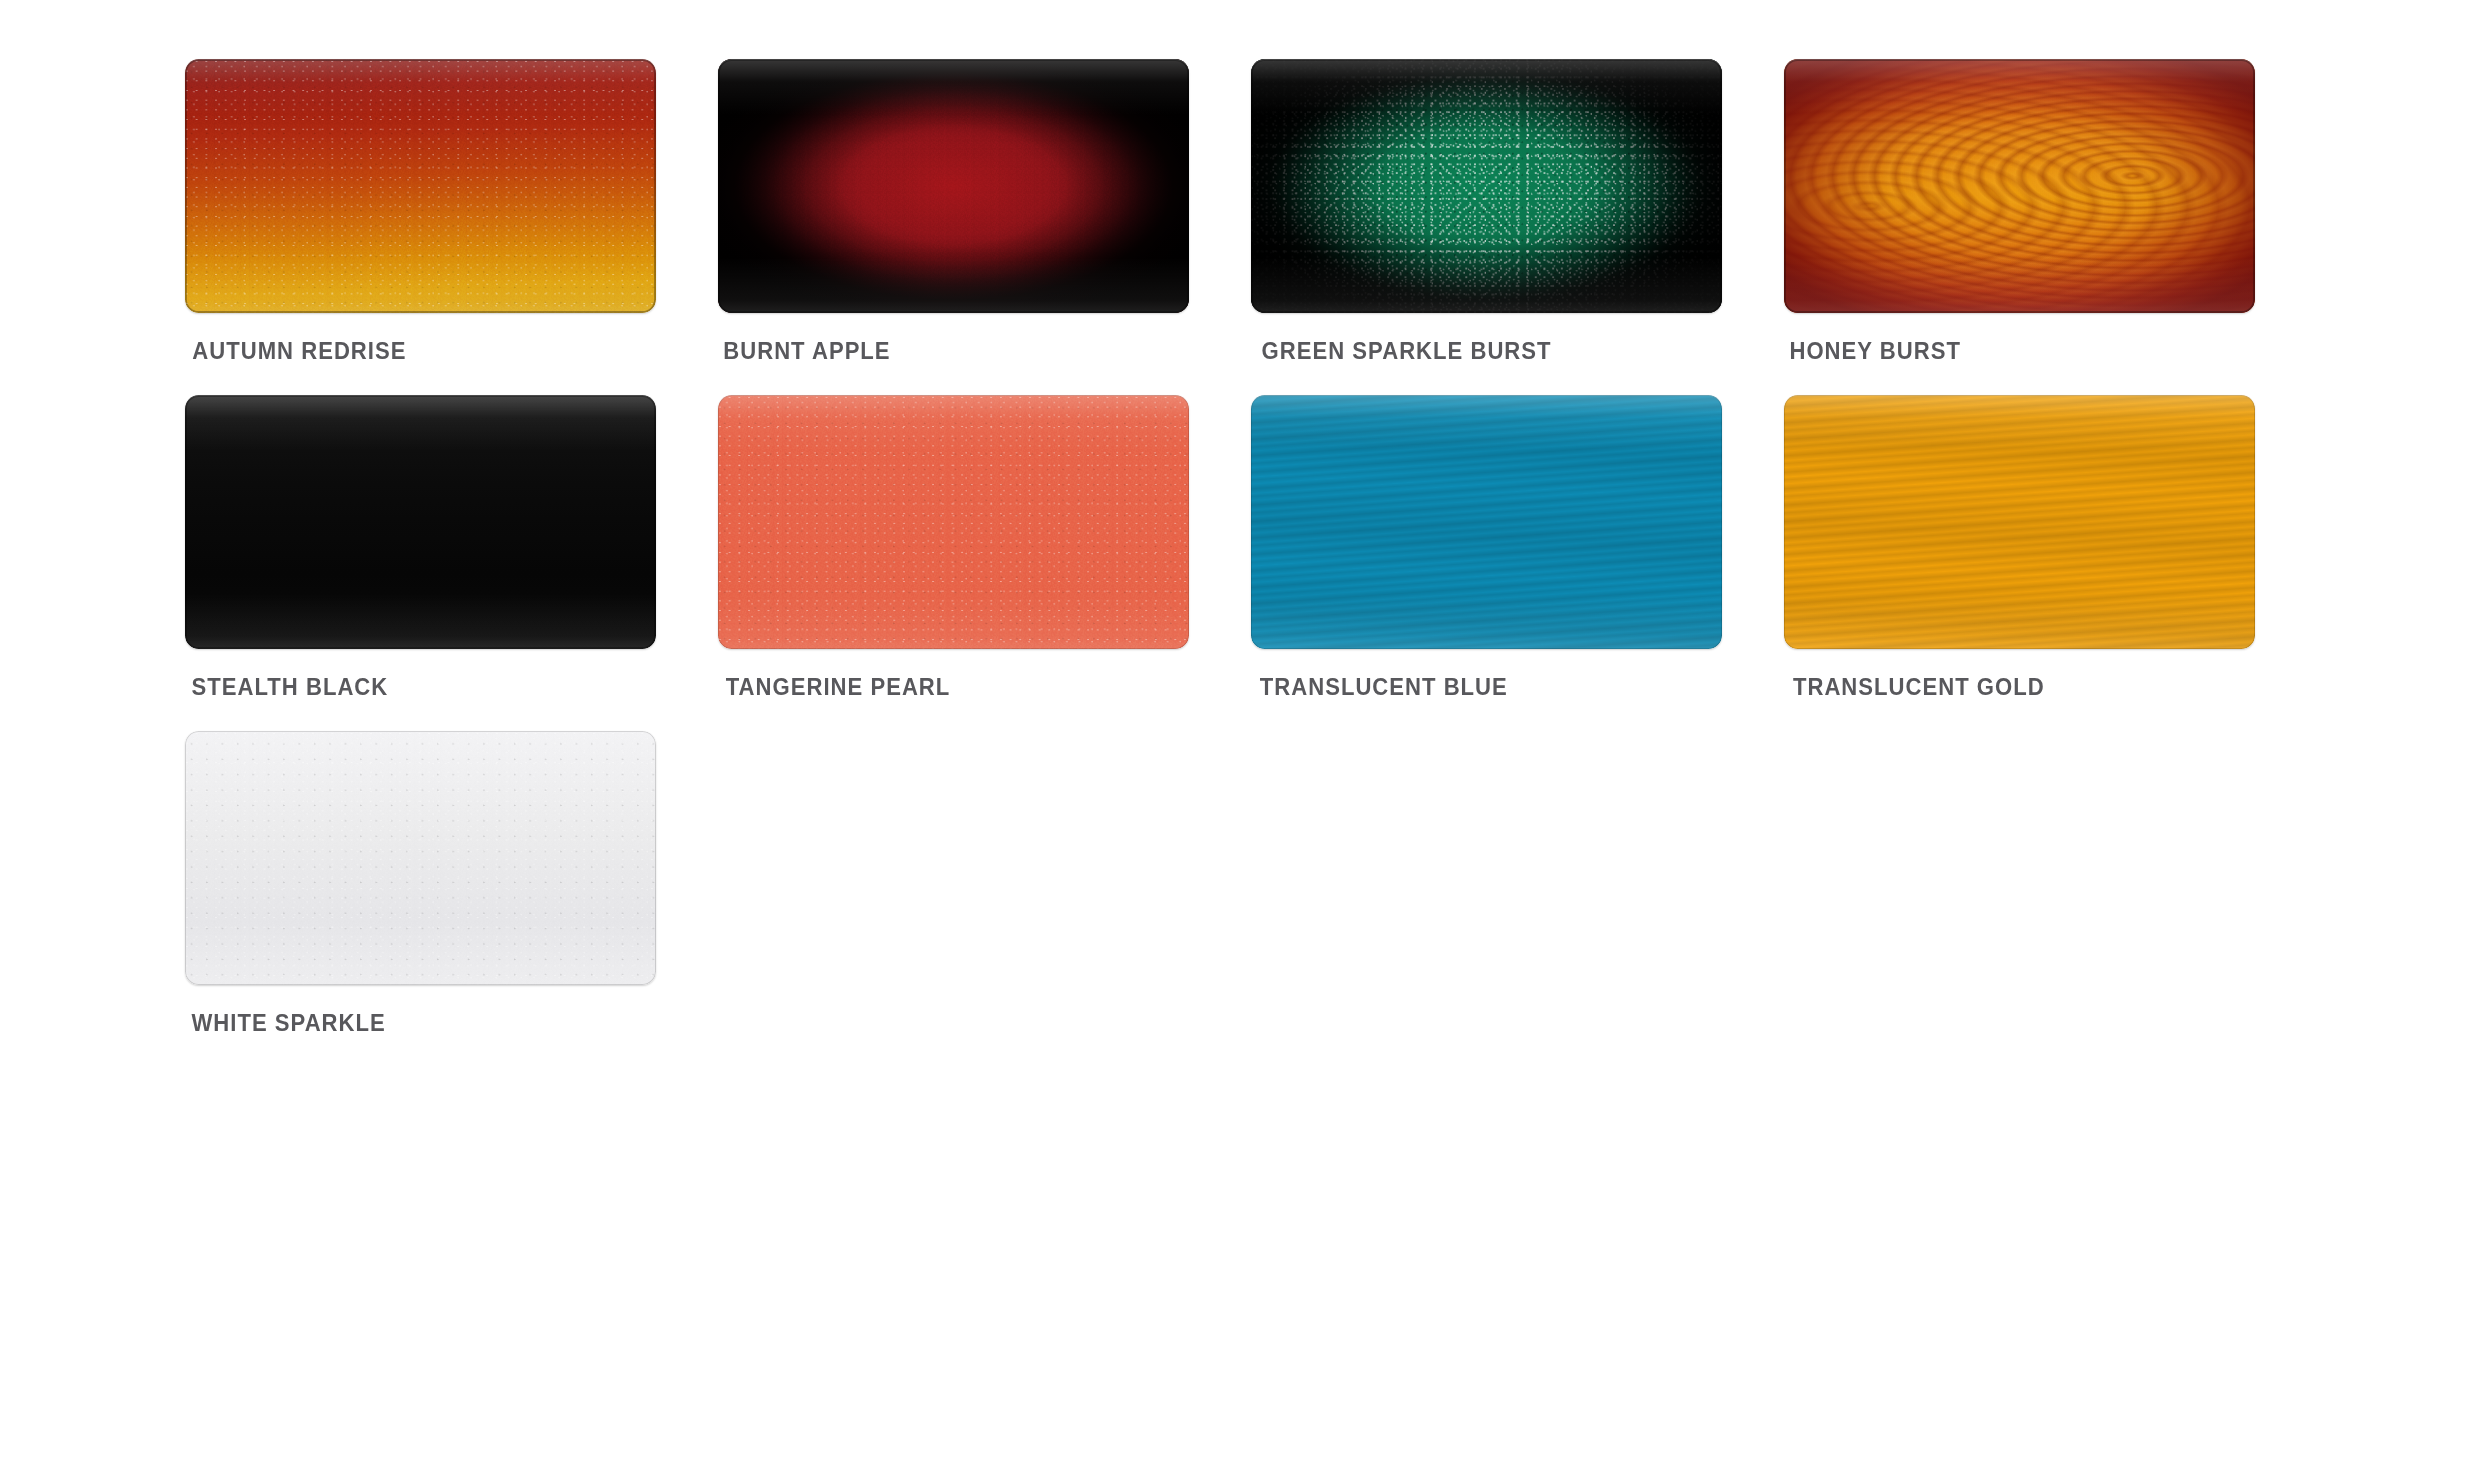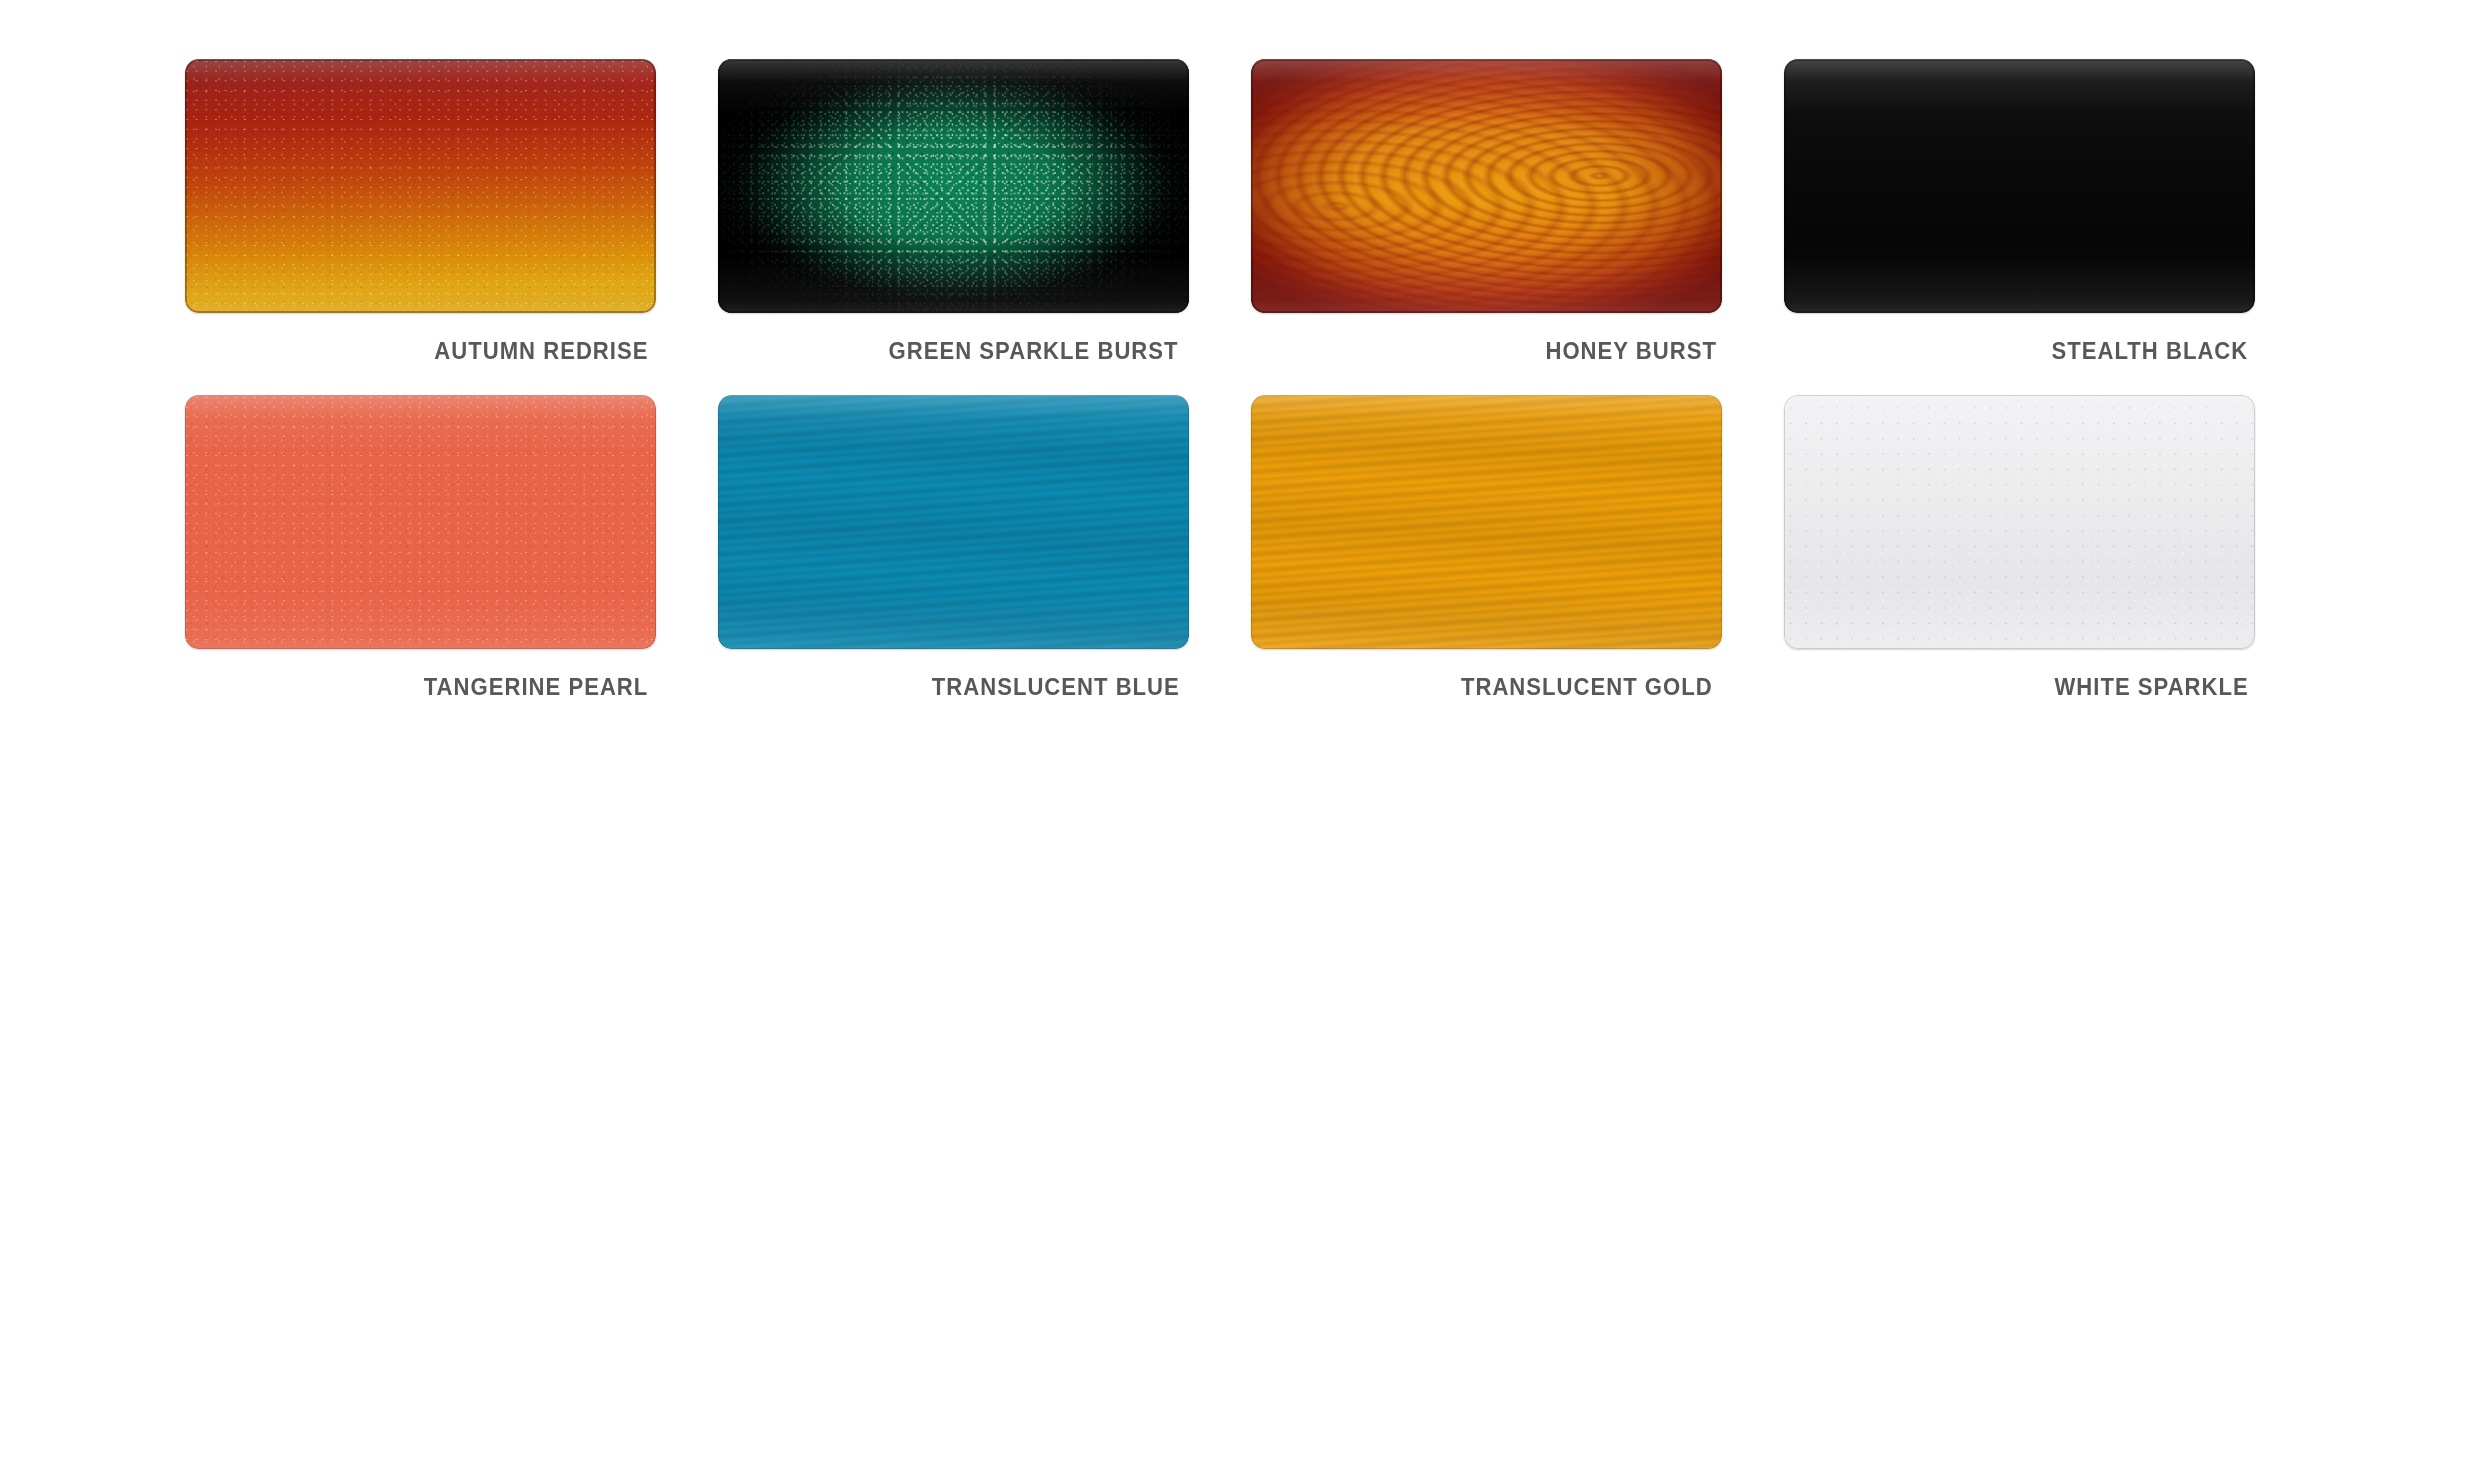--- a/index.html
+++ b/index.html
@@ -32,21 +32,21 @@
     grid-template-columns: repeat(4, 475px);
     column-gap: 58px;
     row-gap: 0px;
   }
 
   .swatch-cell {
     width: 475px;
     height: 336px;
     display: flex;
     flex-direction: column;
-    align-items: flex-end;
+    align-items: flex-start;
   }
   
   .swatch-cell.col-start-2 { grid-column: 2; }
 
   .chip-wrap {
     position: relative;
     width: 475px;
     height: 256px;
     display: flex;
     align-items: center;
@@ -271,20 +271,33 @@
           <div class="lyr f-autumn-redrise"></div>
           <div class="lyr grain-fine"></div>
           <div class="lyr sparkle-soft"></div>
           <div class="lyr gloss"></div>
           <div class="lyr edge-ring"></div>
         </div>
       </div>
       <div class="swatch-label">AUTUMN REDRISE</div>
     </div>
 
+    <div class="swatch-cell">
+      <div class="chip-wrap">
+        <div class="chip">
+          <div class="lyr f-burnt-apple"></div>
+          <div class="lyr f-burnt-apple-core"></div>
+          <div class="lyr grain-fine"></div>
+          <div class="lyr burst-dark"></div>
+          <div class="lyr gloss"></div>
+          <div class="lyr edge-ring"></div>
+        </div>
+      </div>
+      <div class="swatch-label">BURNT APPLE</div>
+    </div>
 
     <div class="swatch-cell">
       <div class="chip-wrap">
         <div class="chip">
           <div class="lyr f-green-sparkle"></div>
           <div class="lyr f-green-core"></div>
           <div class="lyr sparkle-heavy"></div>
           <div class="lyr burst-dark"></div>
           <div class="lyr gloss"></div>
           <div class="lyr edge-ring"></div>

